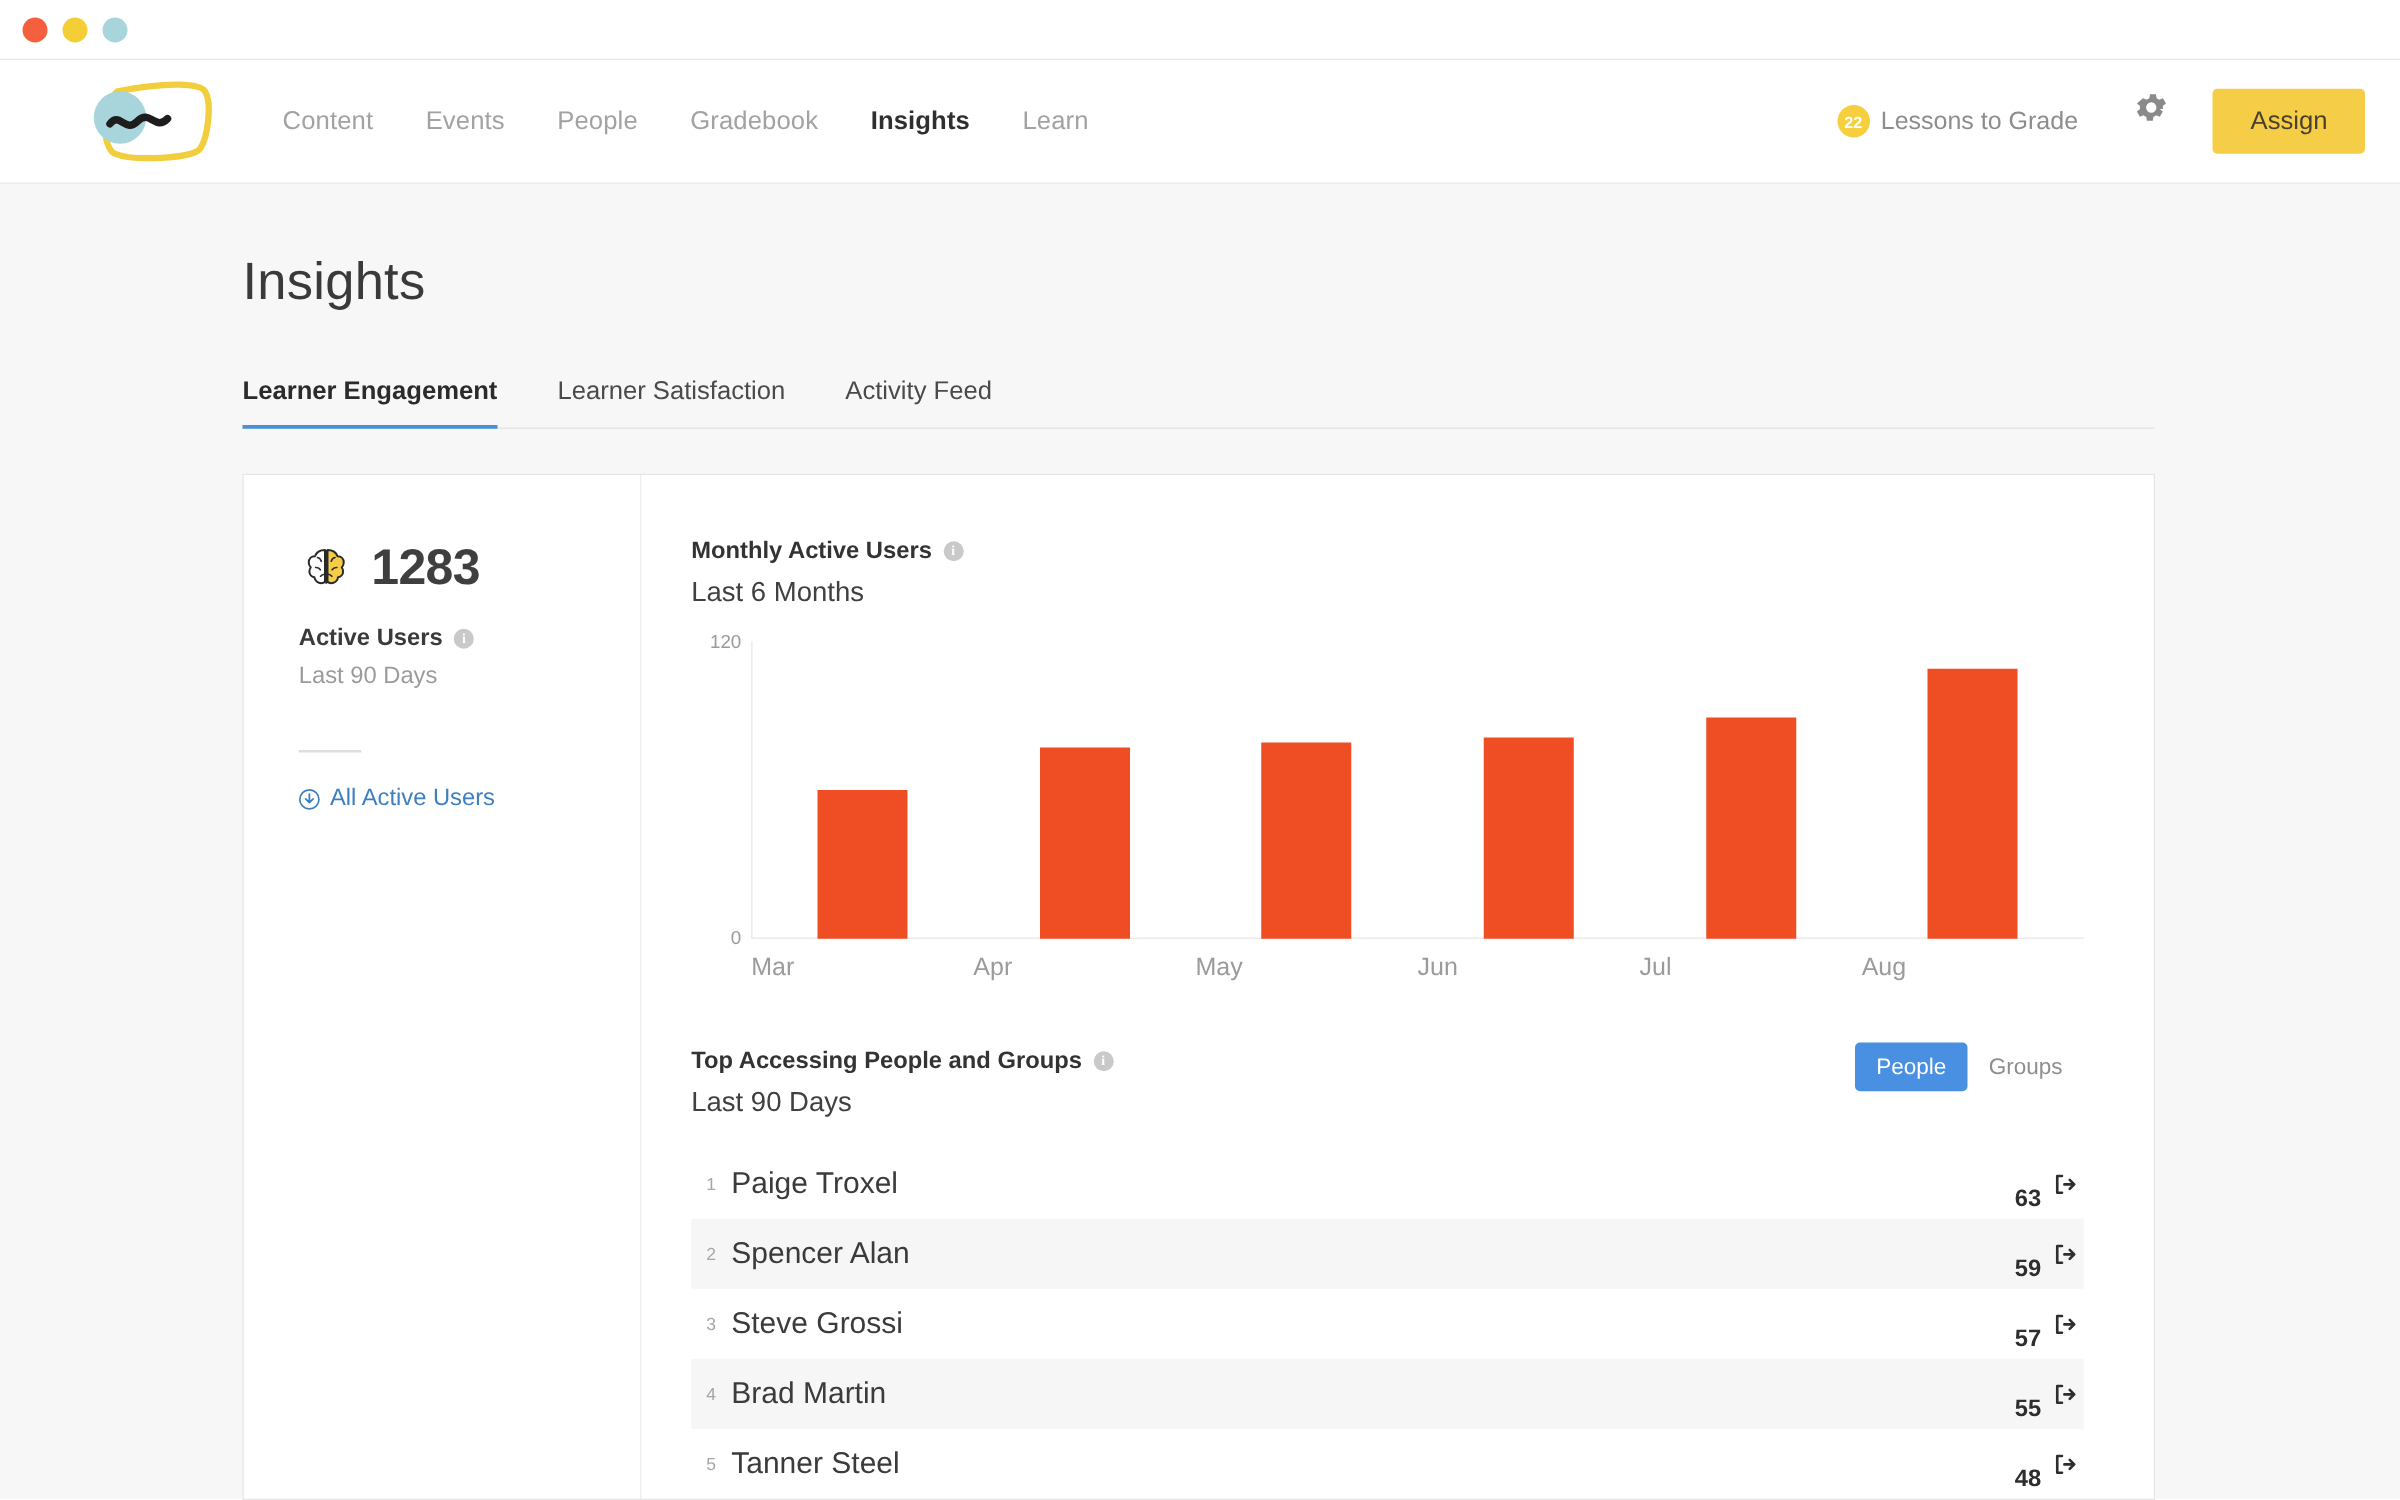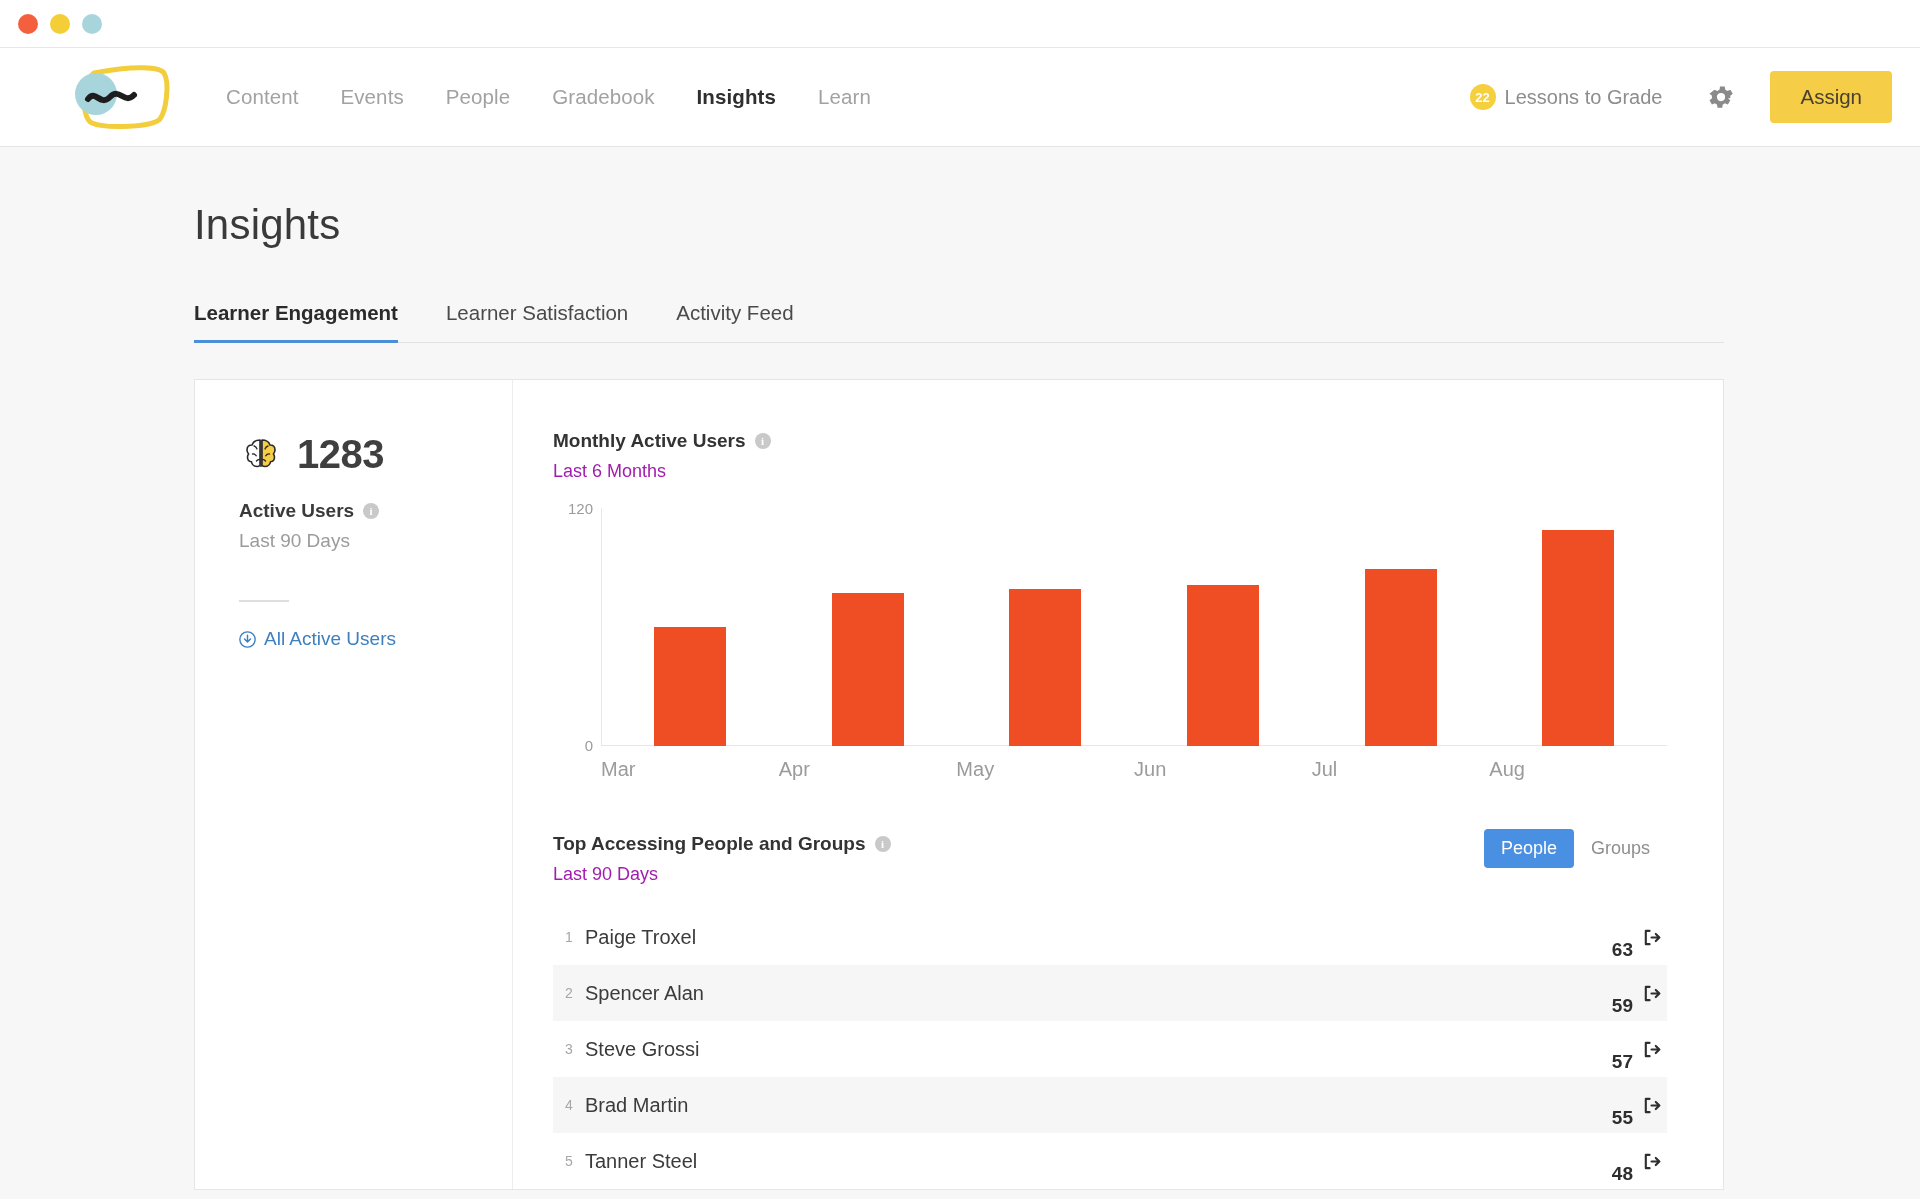--- a/index.html
+++ b/index.html
@@ -37,21 +37,21 @@
 
   .navlinks { display: flex; margin-left: 52px; }
   .navlink {
     font-size: 20.5px; color: #a2a2a2;
     margin-right: 42px; letter-spacing: .1px;
     cursor: pointer; white-space: nowrap;
   }
   .navlink.active { color: #2f2f2f; font-weight: bold; }
 
   .nav-right {
-    margin-left: auto; display: flex; align-items: center;
+    margin-left: auto; display: flex; 
   }
   .lessons { display: flex; align-items: center; cursor: pointer; }
   .badge {
     width: 26px; height: 26px; border-radius: 50%;
     background: #f5cf3d; color: #ffffff;
     font-size: 13px; font-weight: bold;
     display: flex; align-items: center; justify-content: center;
     margin-right: 9px;
   }
   .lessons-label { font-size: 20px; color: #8d8d8d; white-space: nowrap; }
@@ -141,21 +141,21 @@
     display: flex; align-items: center;
     font-size: 19px; color: #3d7fbf; cursor: pointer;
   }
   .all-users-link svg { margin-right: 8px; flex: 0 0 auto; }
 
   
   .sec-title {
     display: flex; align-items: center;
     font-size: 19px; font-weight: bold; color: #333333;
   }
-  .sec-sub { font-size: 18px; color: #a21caf; margin-top: 9px; }
+  .sec-sub { font-size: 22px; color: #404040; margin-top: 9px; }
 
   .chart-wrap {
     position: relative;
     height: 238px;
     margin: 26px 0 0 0;
     padding-left: 48px;
   }
   .y-label {
     position: absolute; left: 0; font-size: 15px; color: #9b9b9b;
     width: 40px; text-align: right;
@@ -205,21 +205,21 @@
   .rank-list { margin-top: 24px; }
   .rank-row {
     display: flex; align-items: center;
     height: 56px; padding: 0 6px 0 12px;
   }
   .rank-row.alt { background: #f6f6f6; }
   .rank-num {
     font-size: 14px; color: #a6a6a6;
     width: 20px; flex: 0 0 auto;
   }
-  .rank-name { font-size: 20px; color: #3b3b3b; }
+  .rank-name { font-size: 24px; color: #3b3b3b; }
   .rank-right {
     margin-left: auto; display: flex; align-items: center;
   }
   .rank-count { font-size: 19px; font-weight: bold; color: #2e2e2e; margin-top: 26px; }
   .exit-icon { margin-left: 9px; line-height: 0; cursor: pointer; }
 </style>
 </head>
 <body>
 
 <div class="chrome">

